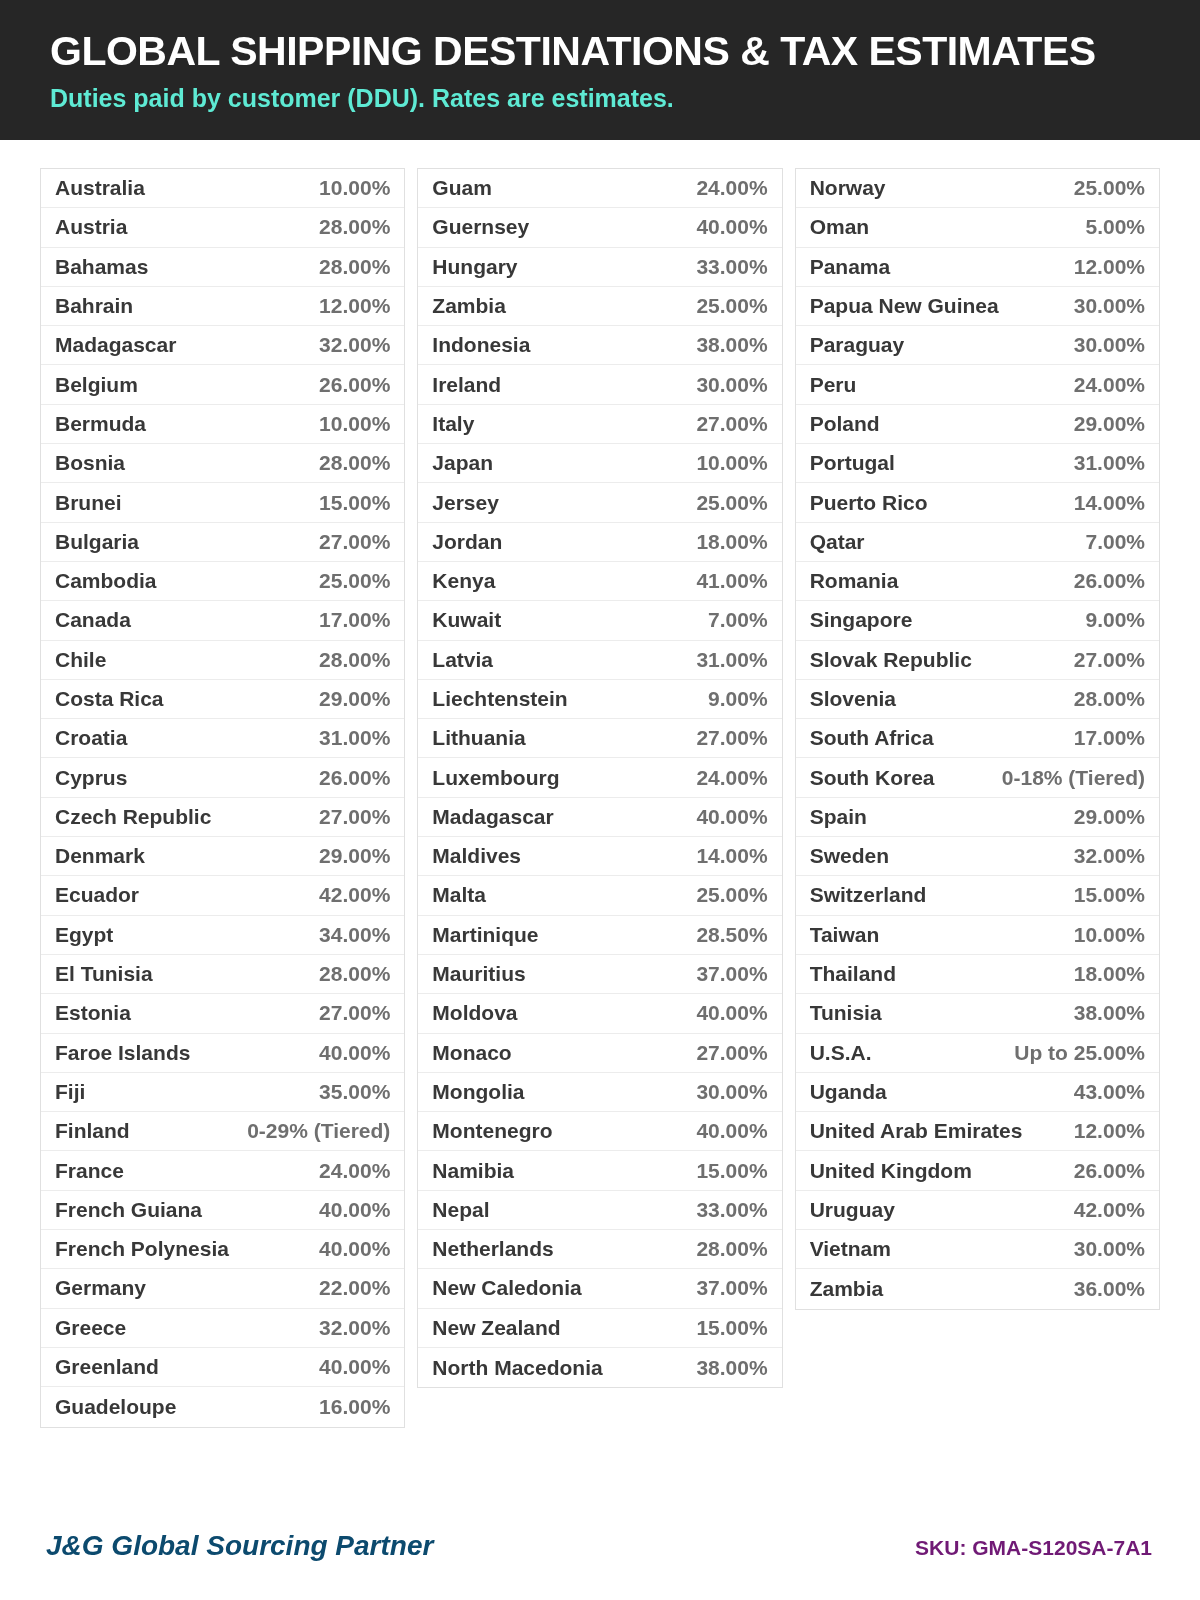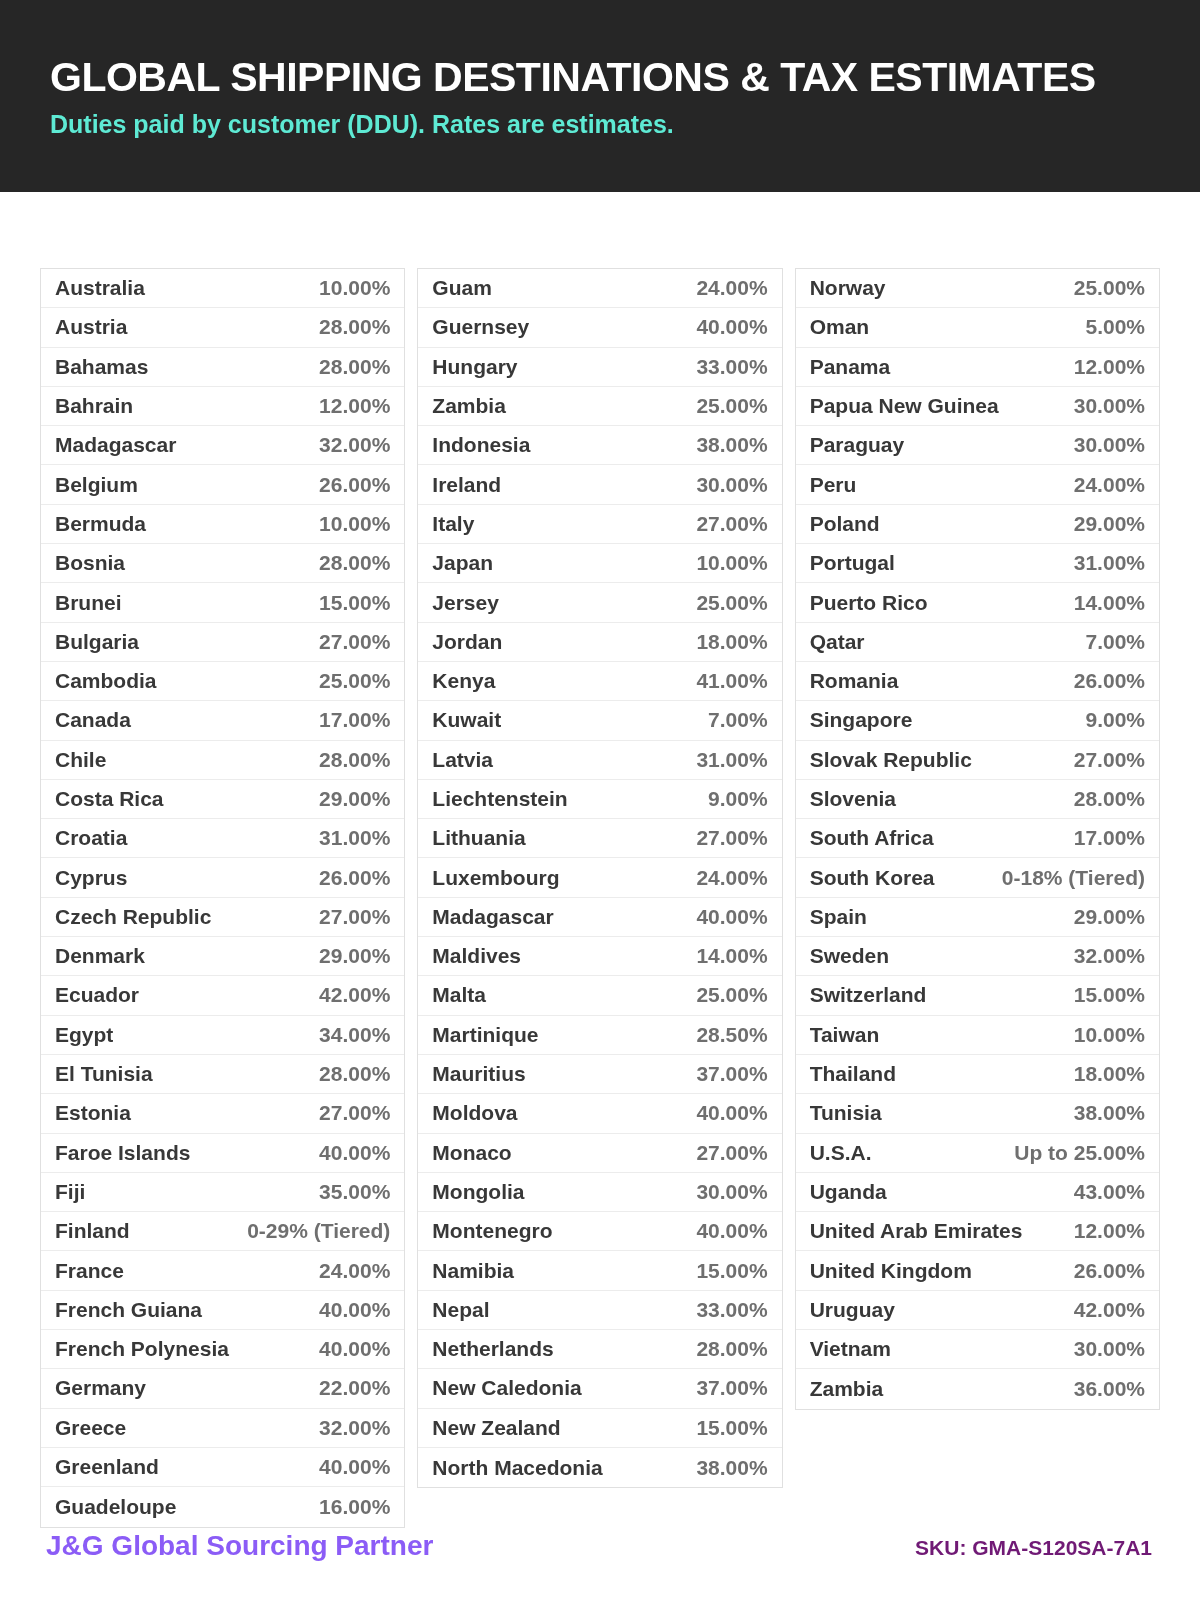--- a/index.html
+++ b/index.html
@@ -4,21 +4,21 @@
 <style>
   * { margin: 0; padding: 0; box-sizing: border-box; }
   html, body { background: #ffffff; }
   body {
     width: 1200px; height: 1600px;
     position: relative;
     font-family: "Liberation Sans", "DejaVu Sans", sans-serif;
     overflow: hidden;
   }
   .header {
-    width: 1200px; height: 192px;
+    width: 1200px; height: 140px;
     background: #262626;
     display: flex; flex-direction: column; justify-content: center;
     padding: 12px 50px;
   }
   .header-title {
     color: #ffffff;
     font-size: 41px;
     font-weight: 700;
     letter-spacing: -0.5px;
     white-space: nowrap;
@@ -32,21 +32,20 @@
   .grid {
     margin: 28px 40px 0 40px;
     display: grid;
     grid-template-columns: repeat(3, 1fr);
     gap: 12px;
     align-items: start;
   }
   .col {
     background: #ffffff;
     border: 1px solid #e0e0e0;
-    margin-top: 48px;
   }
   .row {
     height: 39.3px;
     display: flex;
     align-items: center;
     justify-content: space-between;
     padding: 0 14px;
     border-bottom: 1px solid #ececec;
     background: #ffffff;
   }
@@ -66,23 +65,24 @@
   }
   .footer {
     position: absolute;
     left: 46px; right: 48px;
     top: 1530px;
     display: flex;
     justify-content: space-between;
     align-items: baseline;
   }
   .brand {
-    color: #8b5cf6;
+    color: #0c4a6e;
     font-size: 28px;
     font-weight: 700;
+    font-style: italic;
   }
   .sku {
     color: #701a75;
     font-size: 21px;
     font-weight: 700;
   }
 </style>
 </head>
 <body>
 

